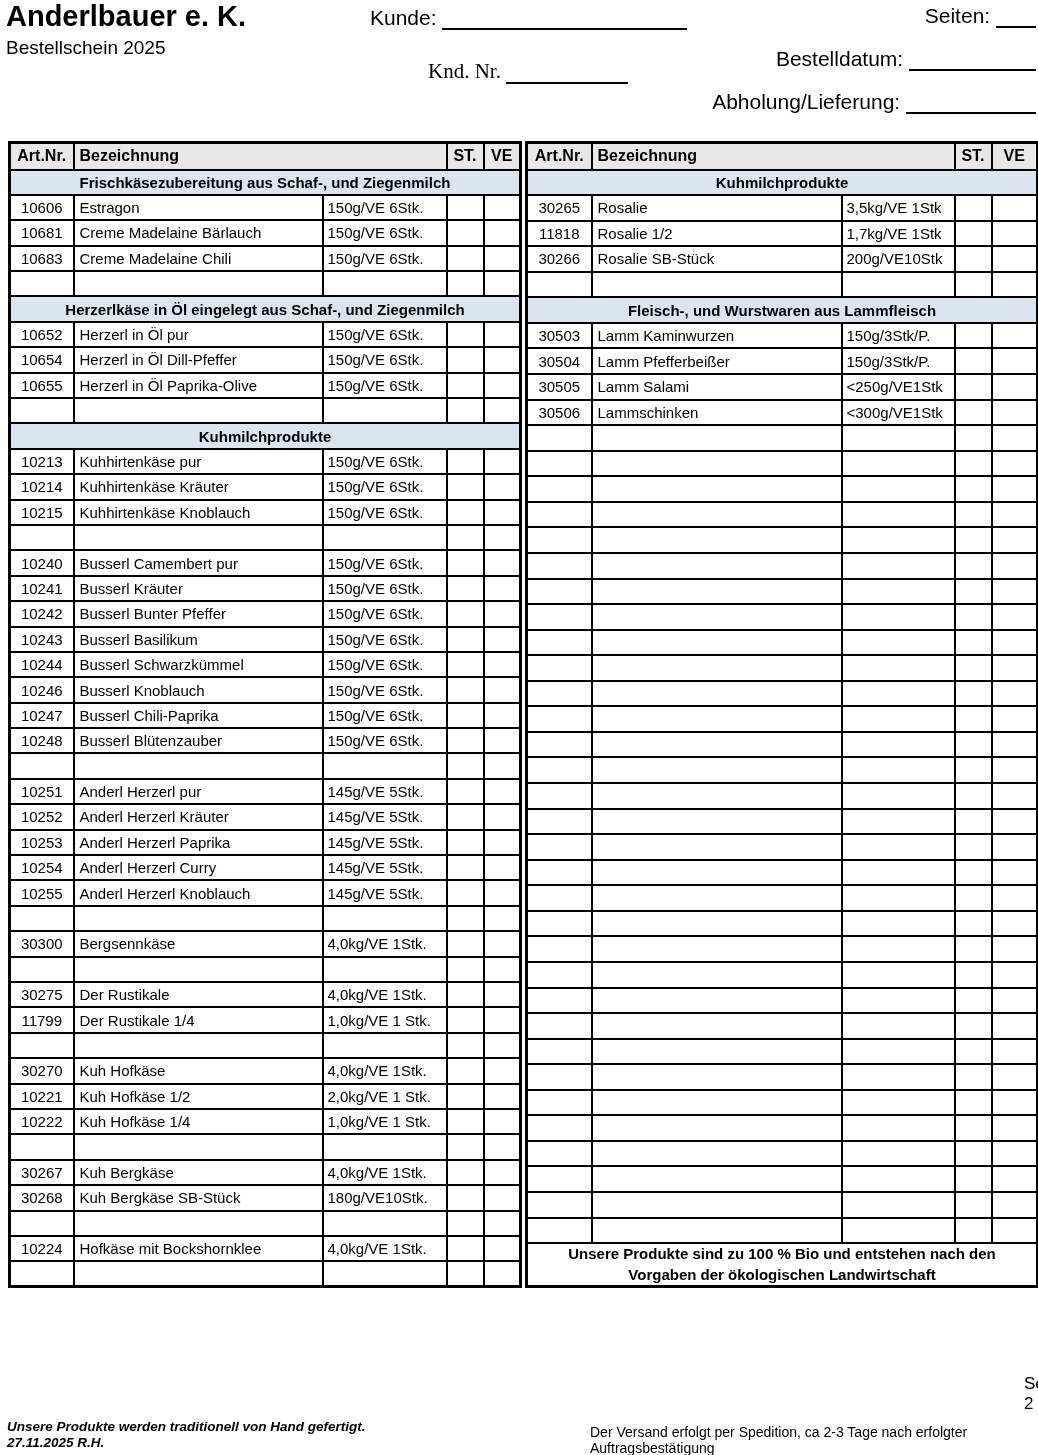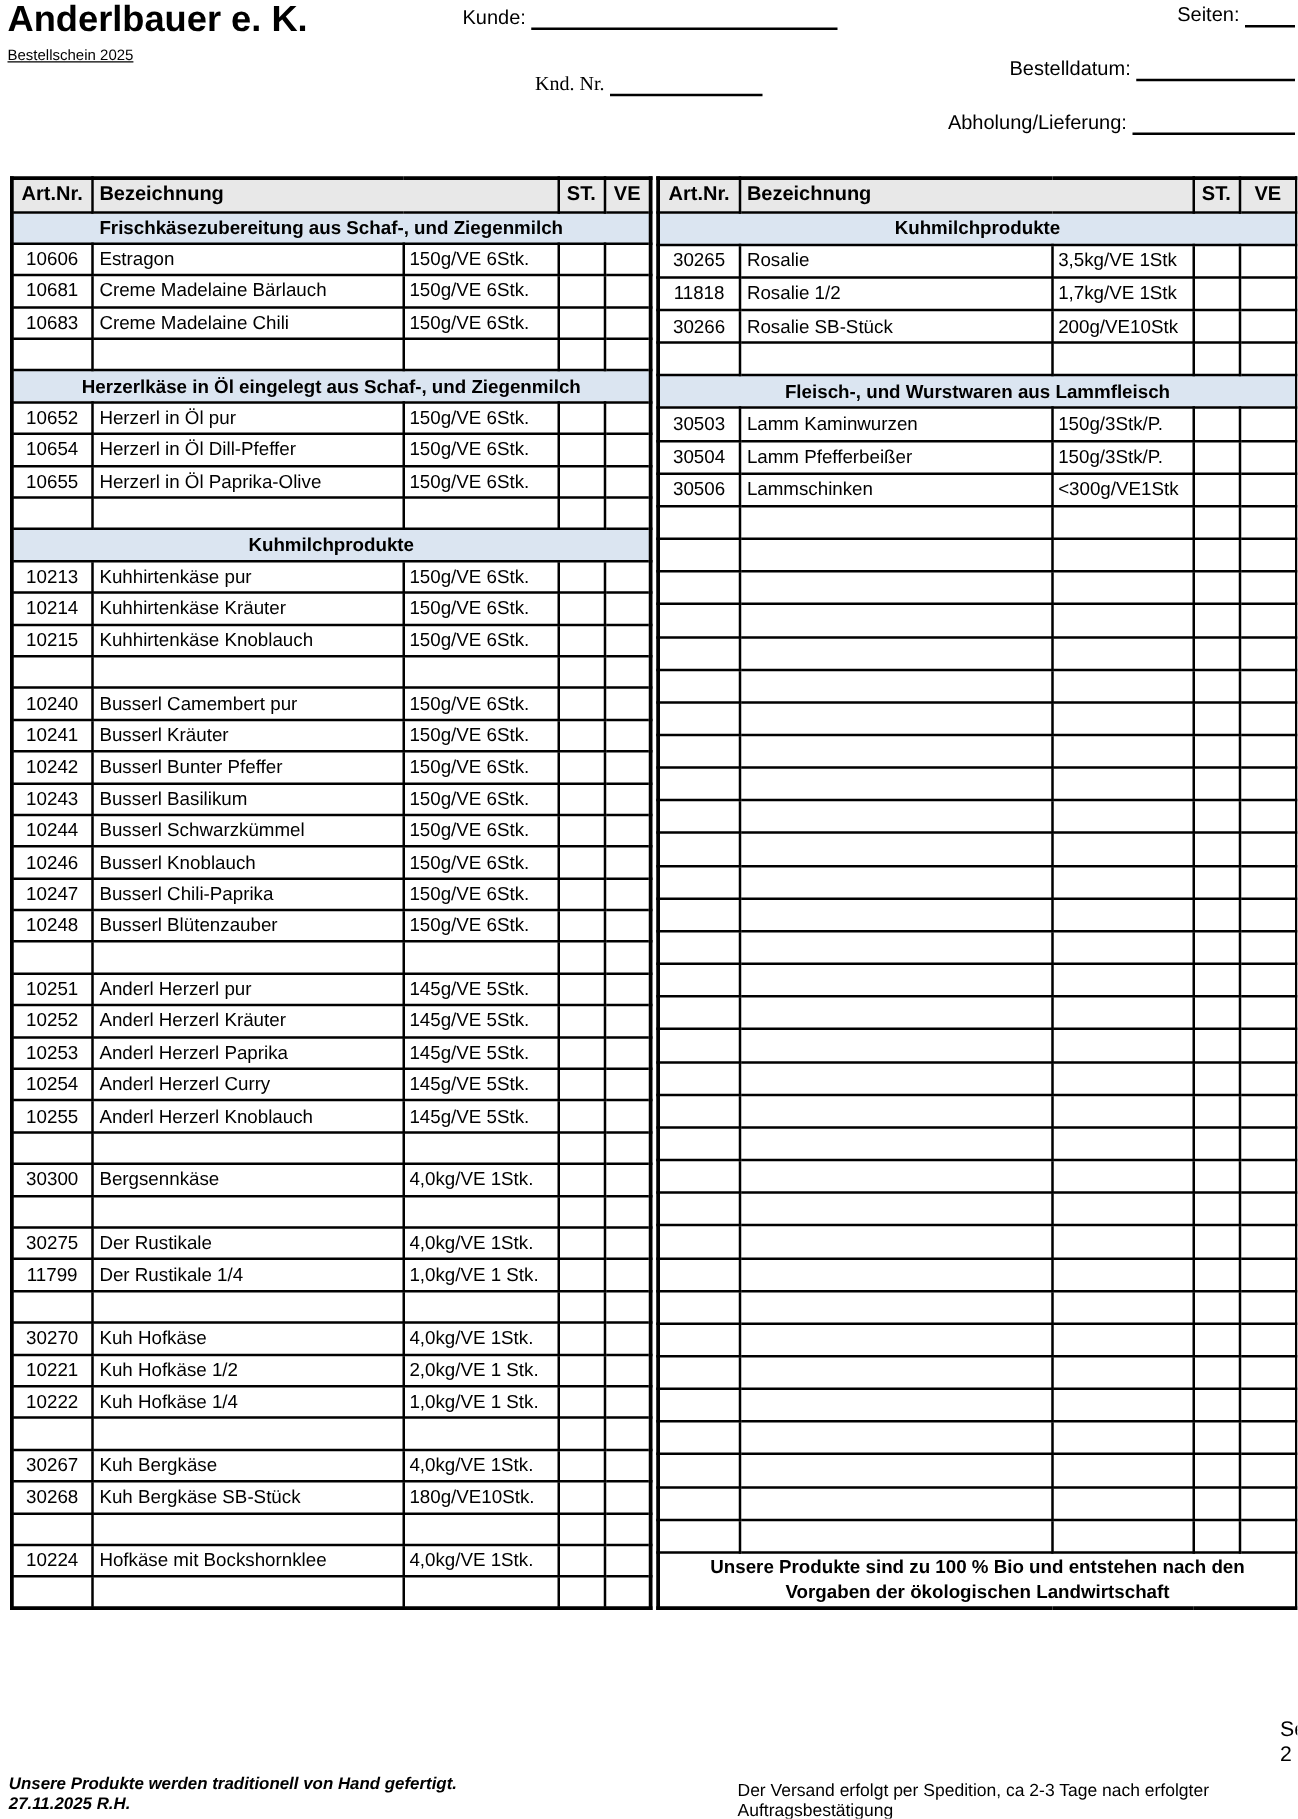--- a/index.html
+++ b/index.html
@@ -2,22 +2,22 @@
 <html><head>
 <meta charset="utf-8">
 <style>
   * { margin:0; padding:0; box-sizing:border-box; }
   html,body { background:#fff; }
   body { font-family:"Liberation Sans", sans-serif; color:#000; }
   .page { position:relative; width:1038px; height:1455px; background:#fff; overflow:hidden; }
 
   
   .company   { position:absolute; left:6px; top:0;    font-size:29px; font-weight:bold; }
-  .subtitle  { position:absolute; left:6px; top:37px; font-size:12px;text-decoration:underline; }
-  .fld { position:absolute; font-size:16px; white-space:nowrap; }
+  .subtitle  { position:absolute; left:6px; top:37px; font-size:19px; }
+  .fld { position:absolute; font-size:21px; white-space:nowrap; }
   .fld .line { display:inline-block; border-bottom:2px solid #000; height:17px; vertical-align:bottom; }
   .f-kunde   { left:370px; top:6px; }
   .f-kndnr   { left:428px; top:59px;font-family:Liberation Serif, serif; }
   .f-seiten        { top:4px;  right:2px; }
   .f-bestelldatum  { top:47px; right:2px;margin-left:44px; }
   .f-abholung      { top:90px; right:2px; }
 
   
   .tables { position:absolute; left:8px; top:141px; display:flex; gap:3px; }
   table.grid { border-collapse:collapse; table-layout:fixed; width:511px; border:3px solid #000; }
@@ -440,20 +440,27 @@
             <td class="c-ve"></td>
           </tr>
           <tr>
             <td class="c-art">30504</td>
             <td class="c-name">Lamm Pfefferbeißer</td>
             <td class="c-qty">150g/3Stk/P.</td>
             <td class="c-st"></td>
             <td class="c-ve"></td>
           </tr>
           <tr>
+            <td class="c-art">30505</td>
+            <td class="c-name">Lamm Salami</td>
+            <td class="c-qty">&lt;250g/VE1Stk</td>
+            <td class="c-st"></td>
+            <td class="c-ve"></td>
+          </tr>
+          <tr>
             <td class="c-art">30506</td>
             <td class="c-name">Lammschinken</td>
             <td class="c-qty">&lt;300g/VE1Stk</td>
             <td class="c-st"></td>
             <td class="c-ve"></td>
           </tr>
           <tr>
             <td class="c-art"></td>
             <td class="c-name"></td>
             <td class="c-qty"></td>

